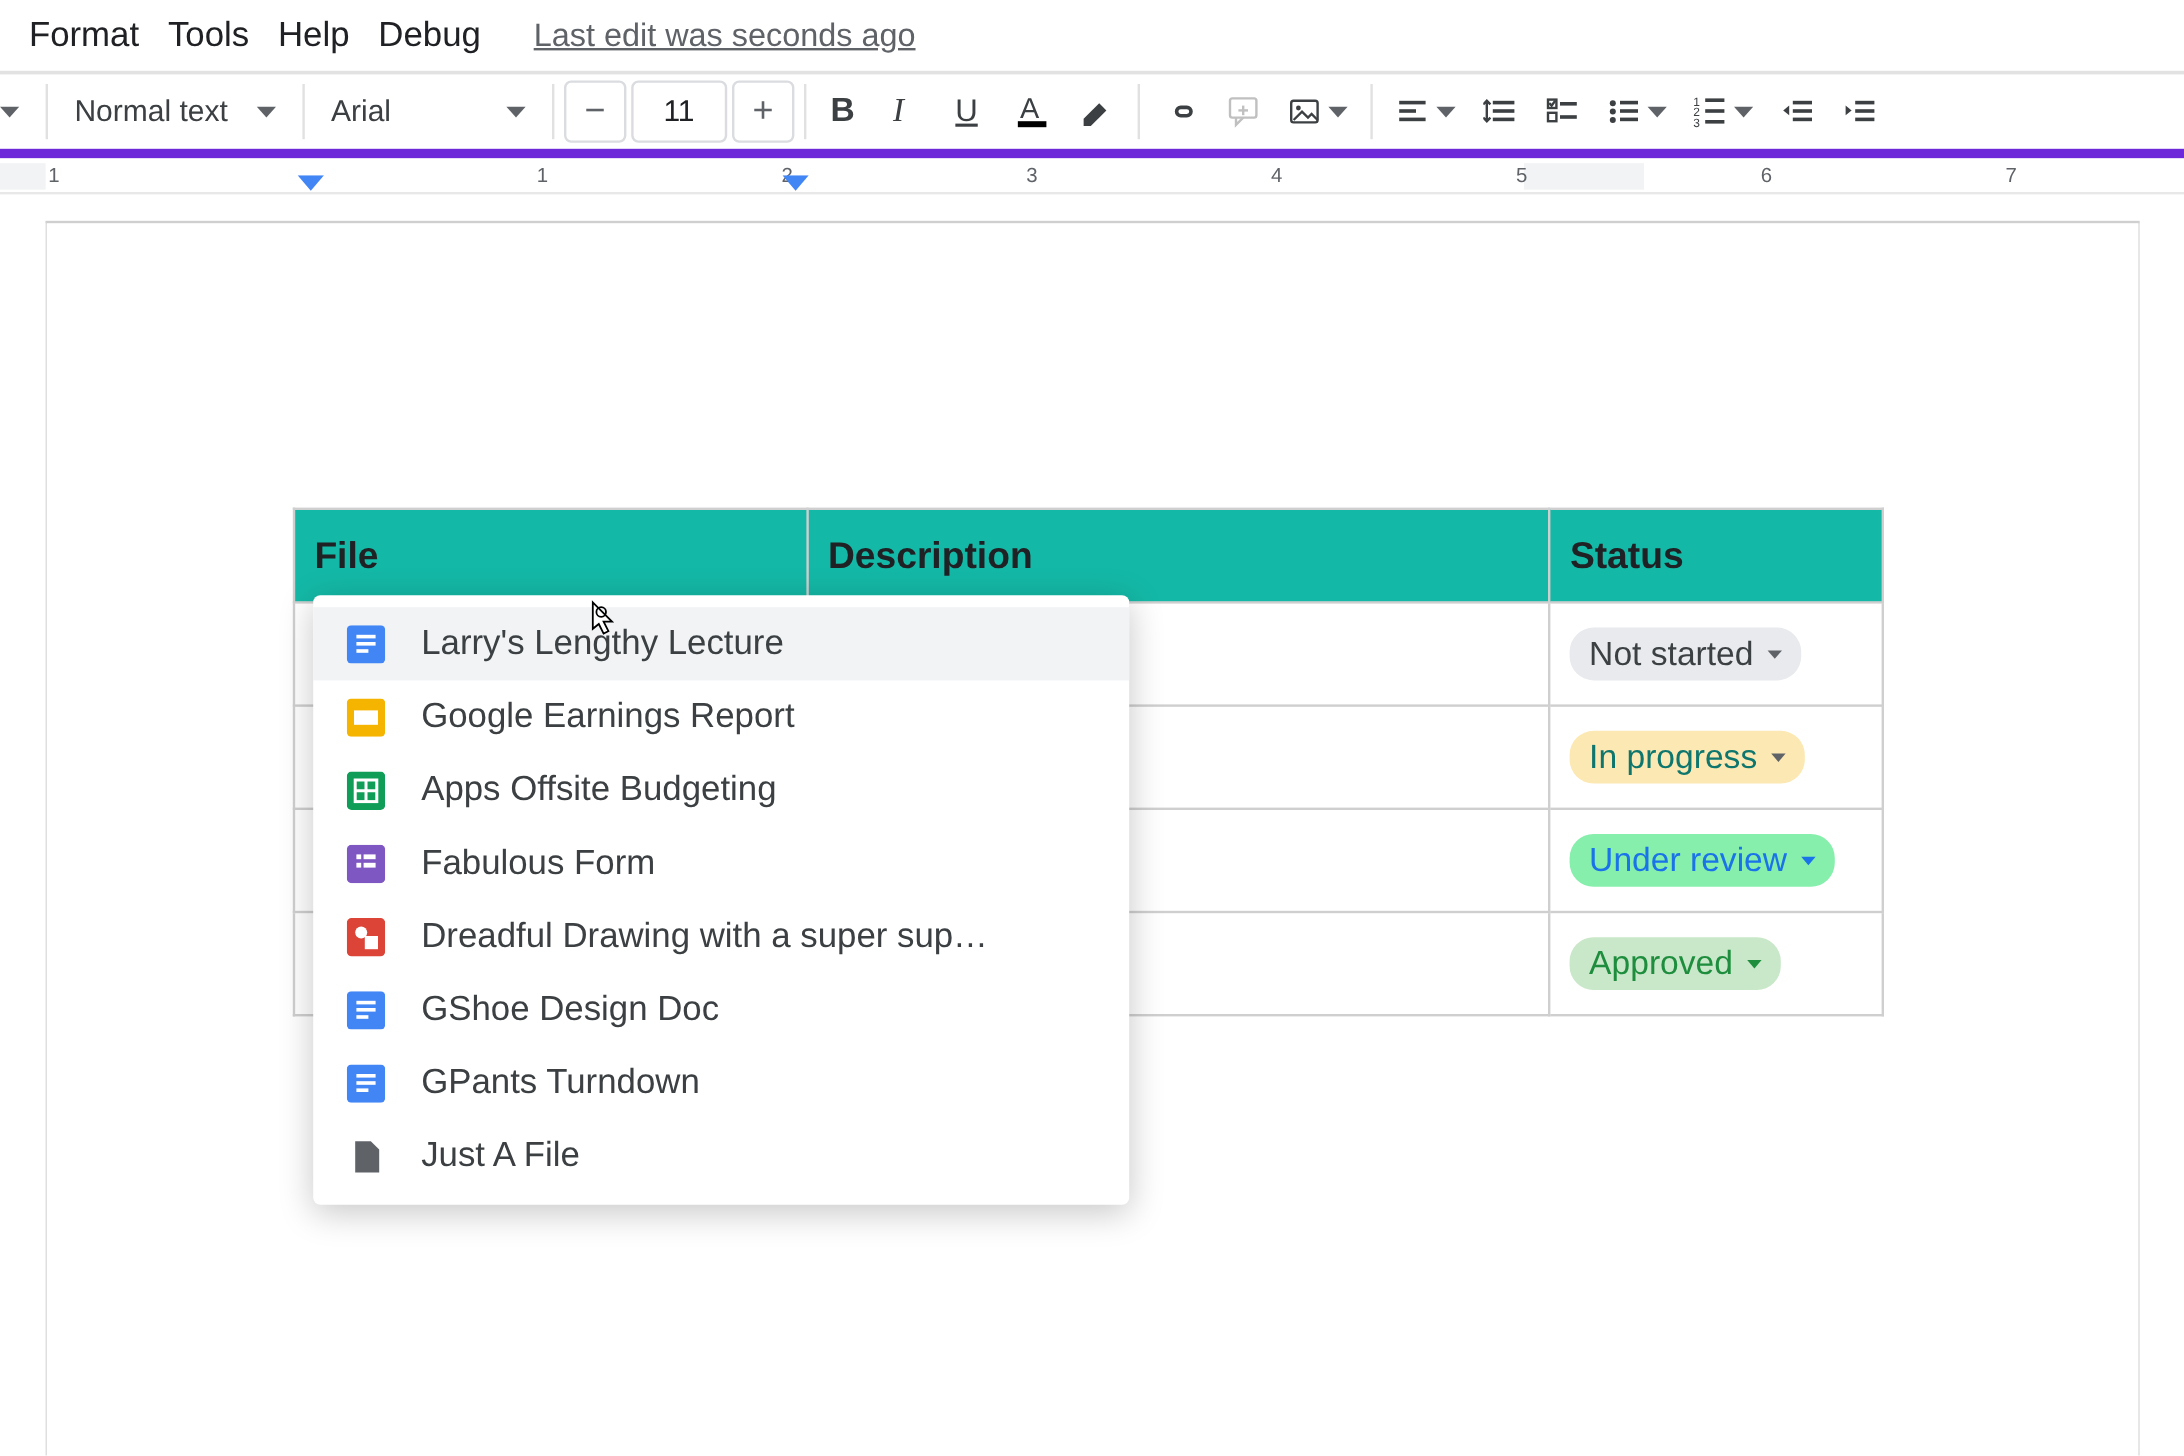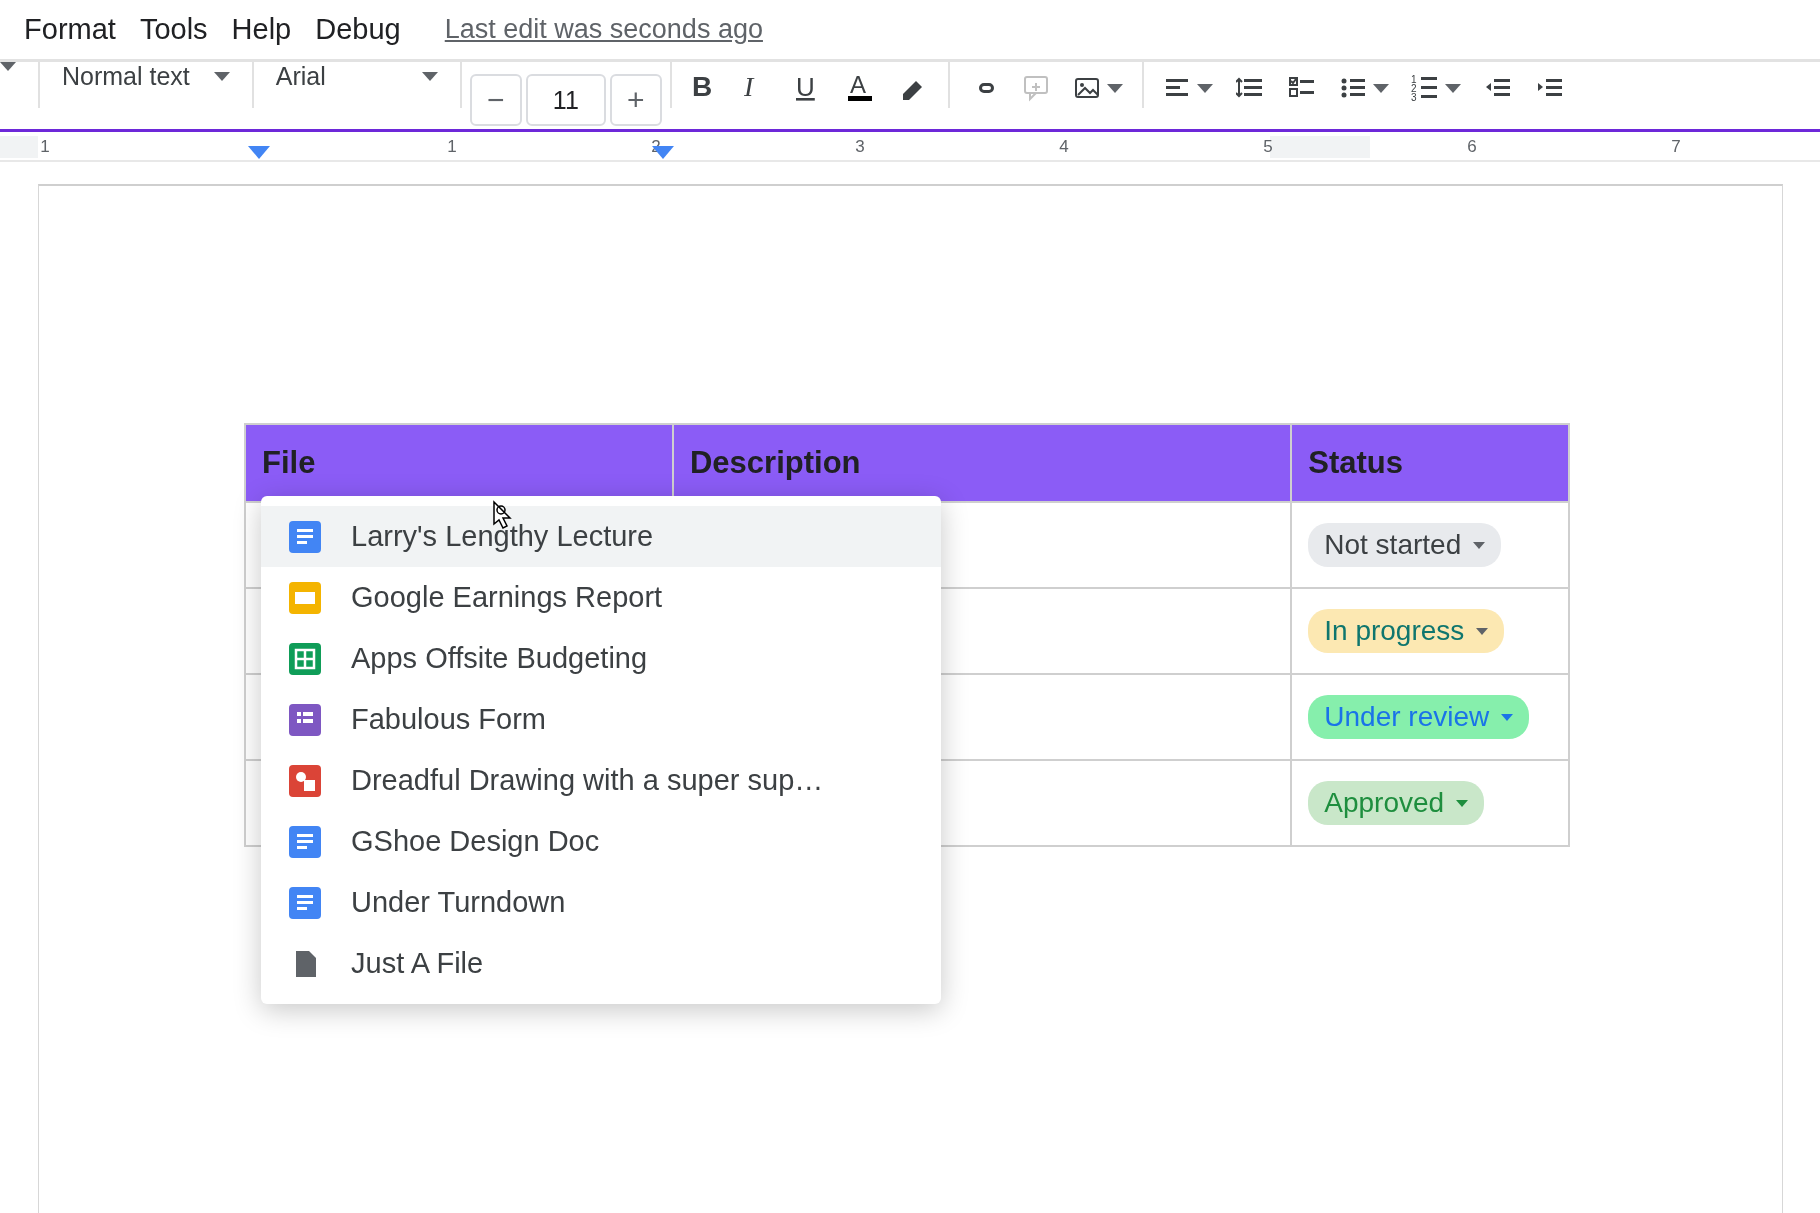--- a/index.html
+++ b/index.html
@@ -5,21 +5,21 @@
 html,body{margin:0;padding:0;font-family:Arial,Helvetica,sans-serif;background:#fff;color:#3c4043;overflow:hidden;width:1820px;height:1213px}
 *{box-sizing:border-box}
 
 
 .menu{height:62px;display:flex;align-items:center;gap:24px;padding:0 0 0 0;border-bottom:3px solid #e2e2e2;font-size:29px;color:#202124}
 .menu .item{cursor:pointer}
 .menu .item.partial{padding-left:0;margin-left:-8px}
 .edit-stamp{color:#5f6368;text-decoration:underline;font-size:27px}
 
 
-.tbar{height:70px;border-bottom:3px solid #6d28d9;display:flex;align-items:flex-start;padding:0 0 0 0}
+.tbar{height:70px;border-bottom:8px solid #6d28d9;display:flex;align-items:center;padding:0 0 0 0}
 .drop{border:0;background:none;font-size:25px;color:#3c4043;display:flex;align-items:center;gap:24px;padding:0 14px;cursor:pointer}
 .drop.partial{padding-left:0}
 .tri{width:0;height:0;border-left:8px solid transparent;border-right:8px solid transparent;border-top:9px solid #5f6368}
 .sep{width:2px;height:46px;background:#e1e1e1;margin:0 8px}
 .sz-box{display:flex;align-items:center;gap:0}
 .sq{width:52px;height:52px;border:2px solid #dadce0;border-radius:6px;display:flex;align-items:center;justify-content:center;font-size:30px;color:#5f6368;cursor:pointer}
 .sz{width:80px;height:52px;border:2px solid #dadce0;border-radius:6px;display:flex;align-items:center;justify-content:center;font-size:25px;color:#202124;margin:12px 4px}
 .ic{width:52px;height:52px;display:flex;align-items:center;justify-content:center;cursor:pointer}
 .ic svg{display:block}
 
@@ -30,21 +30,21 @@
 .rmark svg{display:block}
 .gband{position:absolute;top:4px;height:22px;background:#f1f3f4}
 
 
 .stage{display:flex;justify-content:flex-start;padding:22px 0 0 38px}
 .page{width:1745px;height:1080px;background:#fff;border:1.5px solid #d7d7d7;border-top:2px solid #cfcfcf;position:relative}
 
 
 .tbl{position:absolute;left:205px;top:237px;width:1326px;border-collapse:collapse}
 .tbl th,.tbl td{border:2.5px solid #cfcfcf;padding:20px 16px;text-align:left;vertical-align:middle}
-.tbl th{background:#8b5cf6;font-size:31px;font-weight:700;color:#202124}
+.tbl th{background:#14b8a6;font-size:31px;font-weight:700;color:#202124}
 .tbl th.c1{width:428px}
 .tbl th.c2{width:620px}
 .tbl th.c3{width:278px}
 .tbl td{font-size:27px;height:72px}
 
 .search{display:flex;align-items:center}
 .search input{border:0;outline:0;font-style:italic;font-size:27px;color:#5f6368;width:360px;background:transparent}
 .dd-trig{border:2px solid #d9d9d9;border-radius:4px;width:28px;height:28px;display:flex;align-items:center;justify-content:center;cursor:pointer}
 .dd-trig .tri{border-top-color:#9aa0a6;border-left-width:6px;border-right-width:6px;border-top-width:7px}
 
@@ -420,21 +420,21 @@
             </svg>
           </div>
           <span>GShoe Design Doc</span>
         </div>
       <div class="popitem">
           <div class="fi">
             <svg width="32" height="32">
               <use href="#i-docs"></use>
             </svg>
           </div>
-          <span>Under Turndown</span>
+          <span>GPants Turndown</span>
         </div>
       <div class="popitem">
           <div class="fi">
             <svg width="32" height="32">
               <use href="#i-file"></use>
             </svg>
           </div>
           <span>Just A File</span>
         </div>
     </div>

